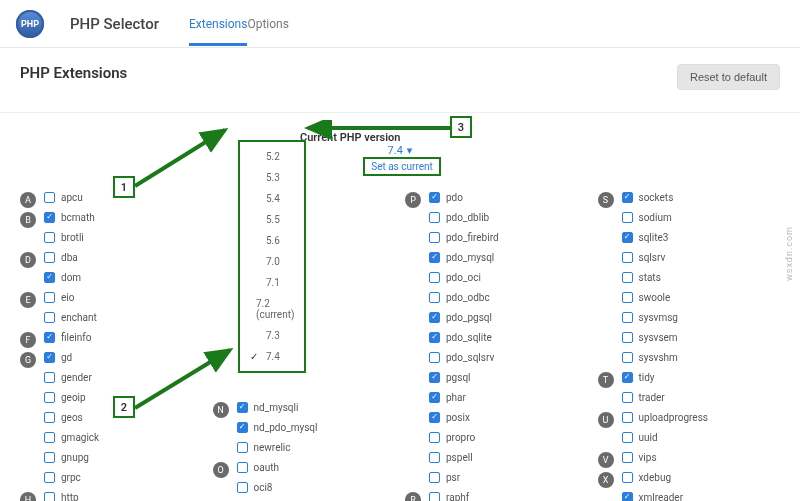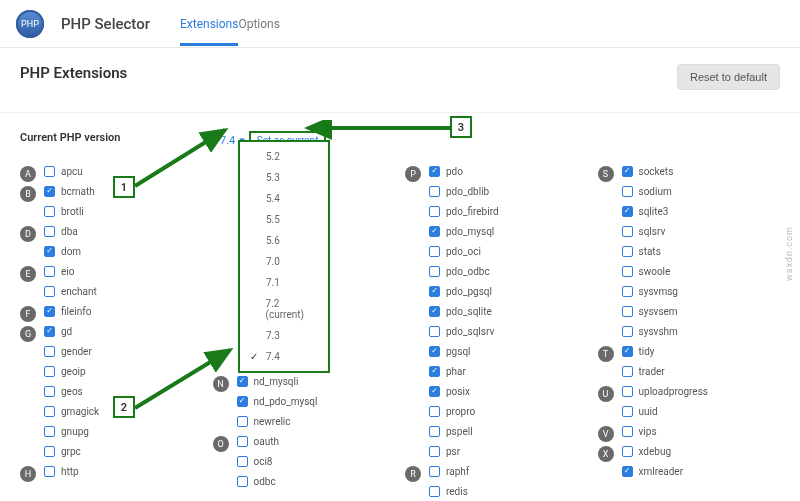--- a/index.html
+++ b/index.html
@@ -1,34 +1,34 @@
 <!DOCTYPE html>
 <html><head>
 <meta charset="utf-8">
 <style>
 * { margin: 0; padding: 0; box-sizing: border-box; }
 body { font-family: -apple-system, BlinkMacSystemFont, "Segoe UI", Roboto, sans-serif; font-size: 12px; color: #333; background: #fff; width: 800px; height: 501px; overflow: hidden; position: relative; }
 .header { display: flex; align-items: center; height: 48px; border-bottom: 1px solid #e8e8e8; padding: 0 16px; }
-.logo { width: 28px; height: 28px; border-radius: 50%; background: linear-gradient(#5b8fd8, #2c5aa0); color: #fff; display: flex; align-items: center; justify-content: center; font-size: 9px; font-weight: normal; margin-right: 17px; position: relative; text-align: center; }
+.logo { width: 28px; height: 28px; border-radius: 50%; background: linear-gradient(#5b8fd8, #2c5aa0); color: #fff; display: flex; align-items: center; justify-content: center; font-size: 9px; font-weight: bold; margin-right: 26px; position: relative; text-align: center; }
 .logo::before { content: ''; position: absolute; inset: 0; border-radius: 50%; border: 2px solid #345d9e; }
 .app-title { font-size: 15px; font-weight: 500; color: #444; margin-right: 30px; }
 .nav-tabs { display: flex; }
 .nav-tab { font-size: 12px; color: #7a7a7a; padding: 14px 0; position: relative; cursor: pointer; }
 .nav-tab.active { color: #2b7de0; }
 .nav-tab.active::after { content: ''; position: absolute; bottom: -1px; left: 0; right: 0; height: 3px; background: #2b7de0; }
 .section { padding: 16px 20px 8px; }
 .section-header { display: flex; justify-content: space-between; align-items: flex-start; }
 .section-title { font-size: 15px; font-weight: 600; color: #333; }
 .reset-btn { border: 1px solid #ddd; background: #e5e5e5; padding: 6px 12px; font-size: 11px; border-radius: 4px; cursor: pointer; color: #555; }
 .divider { height: 1px; background: #eee; margin: 14px 0 0; }
-.version-row { display: flex; padding: 18px 20px 14px; }
+.version-row { display: flex; align-items: center; padding: 18px 20px 14px; flex-direction: column; }
 .version-label { font-size: 11px; font-weight: 600; color: #333; width: 200px; }
 .version-select { color: #2b7de0; font-size: 11px; cursor: pointer; display: inline-flex; align-items: center; gap: 4px; }
 .set-current { border: 2px solid #1a7a1a; padding: 2px 6px; font-size: 10px; color: #2b7de0; cursor: pointer; margin-left: 4px; }
-.dropdown { position: absolute; top: 140px; left: 238px; width: 92px; background: #fff; border: 2px solid #1a7a1a; padding: 4px 0; z-index: 5; }
+.dropdown { position: absolute; top: 140px; left: 238px; width: 68px; background: #fff; border: 2px solid #1a7a1a; padding: 4px 0; z-index: 5; }
 .dropdown-item { padding: 5px 10px; font-size: 10px; color: #666; cursor: pointer; display: flex; align-items: center; gap: 6px; }
 .dropdown-item .check { width: 10px; color: #333; }
 .columns { display: flex; padding: 0 20px; gap: 10px; position: relative; z-index: 2; }
 .col { flex: 1; }
 .ext-group { display: flex; align-items: flex-start; margin-bottom: 2px; }
 .letter-badge { width: 16px; height: 16px; border-radius: 50%; background: #6a6a6a; color: #fff; font-size: 9px; display: flex; align-items: center; justify-content: center; margin-right: 8px; margin-top: 2px; flex-shrink: 0; }
 .letter-badge.empty { visibility: hidden; }
 .ext-item { display: flex; align-items: center; gap: 6px; padding: 1.5px 0; font-size: 10px; color: #555; cursor: pointer; }
 .checkbox { width: 11px; height: 11px; border: 1px solid #2b7de0; border-radius: 2px; display: flex; align-items: center; justify-content: center; flex-shrink: 0; }
 .checkbox.checked { background: #2b7de0; }

